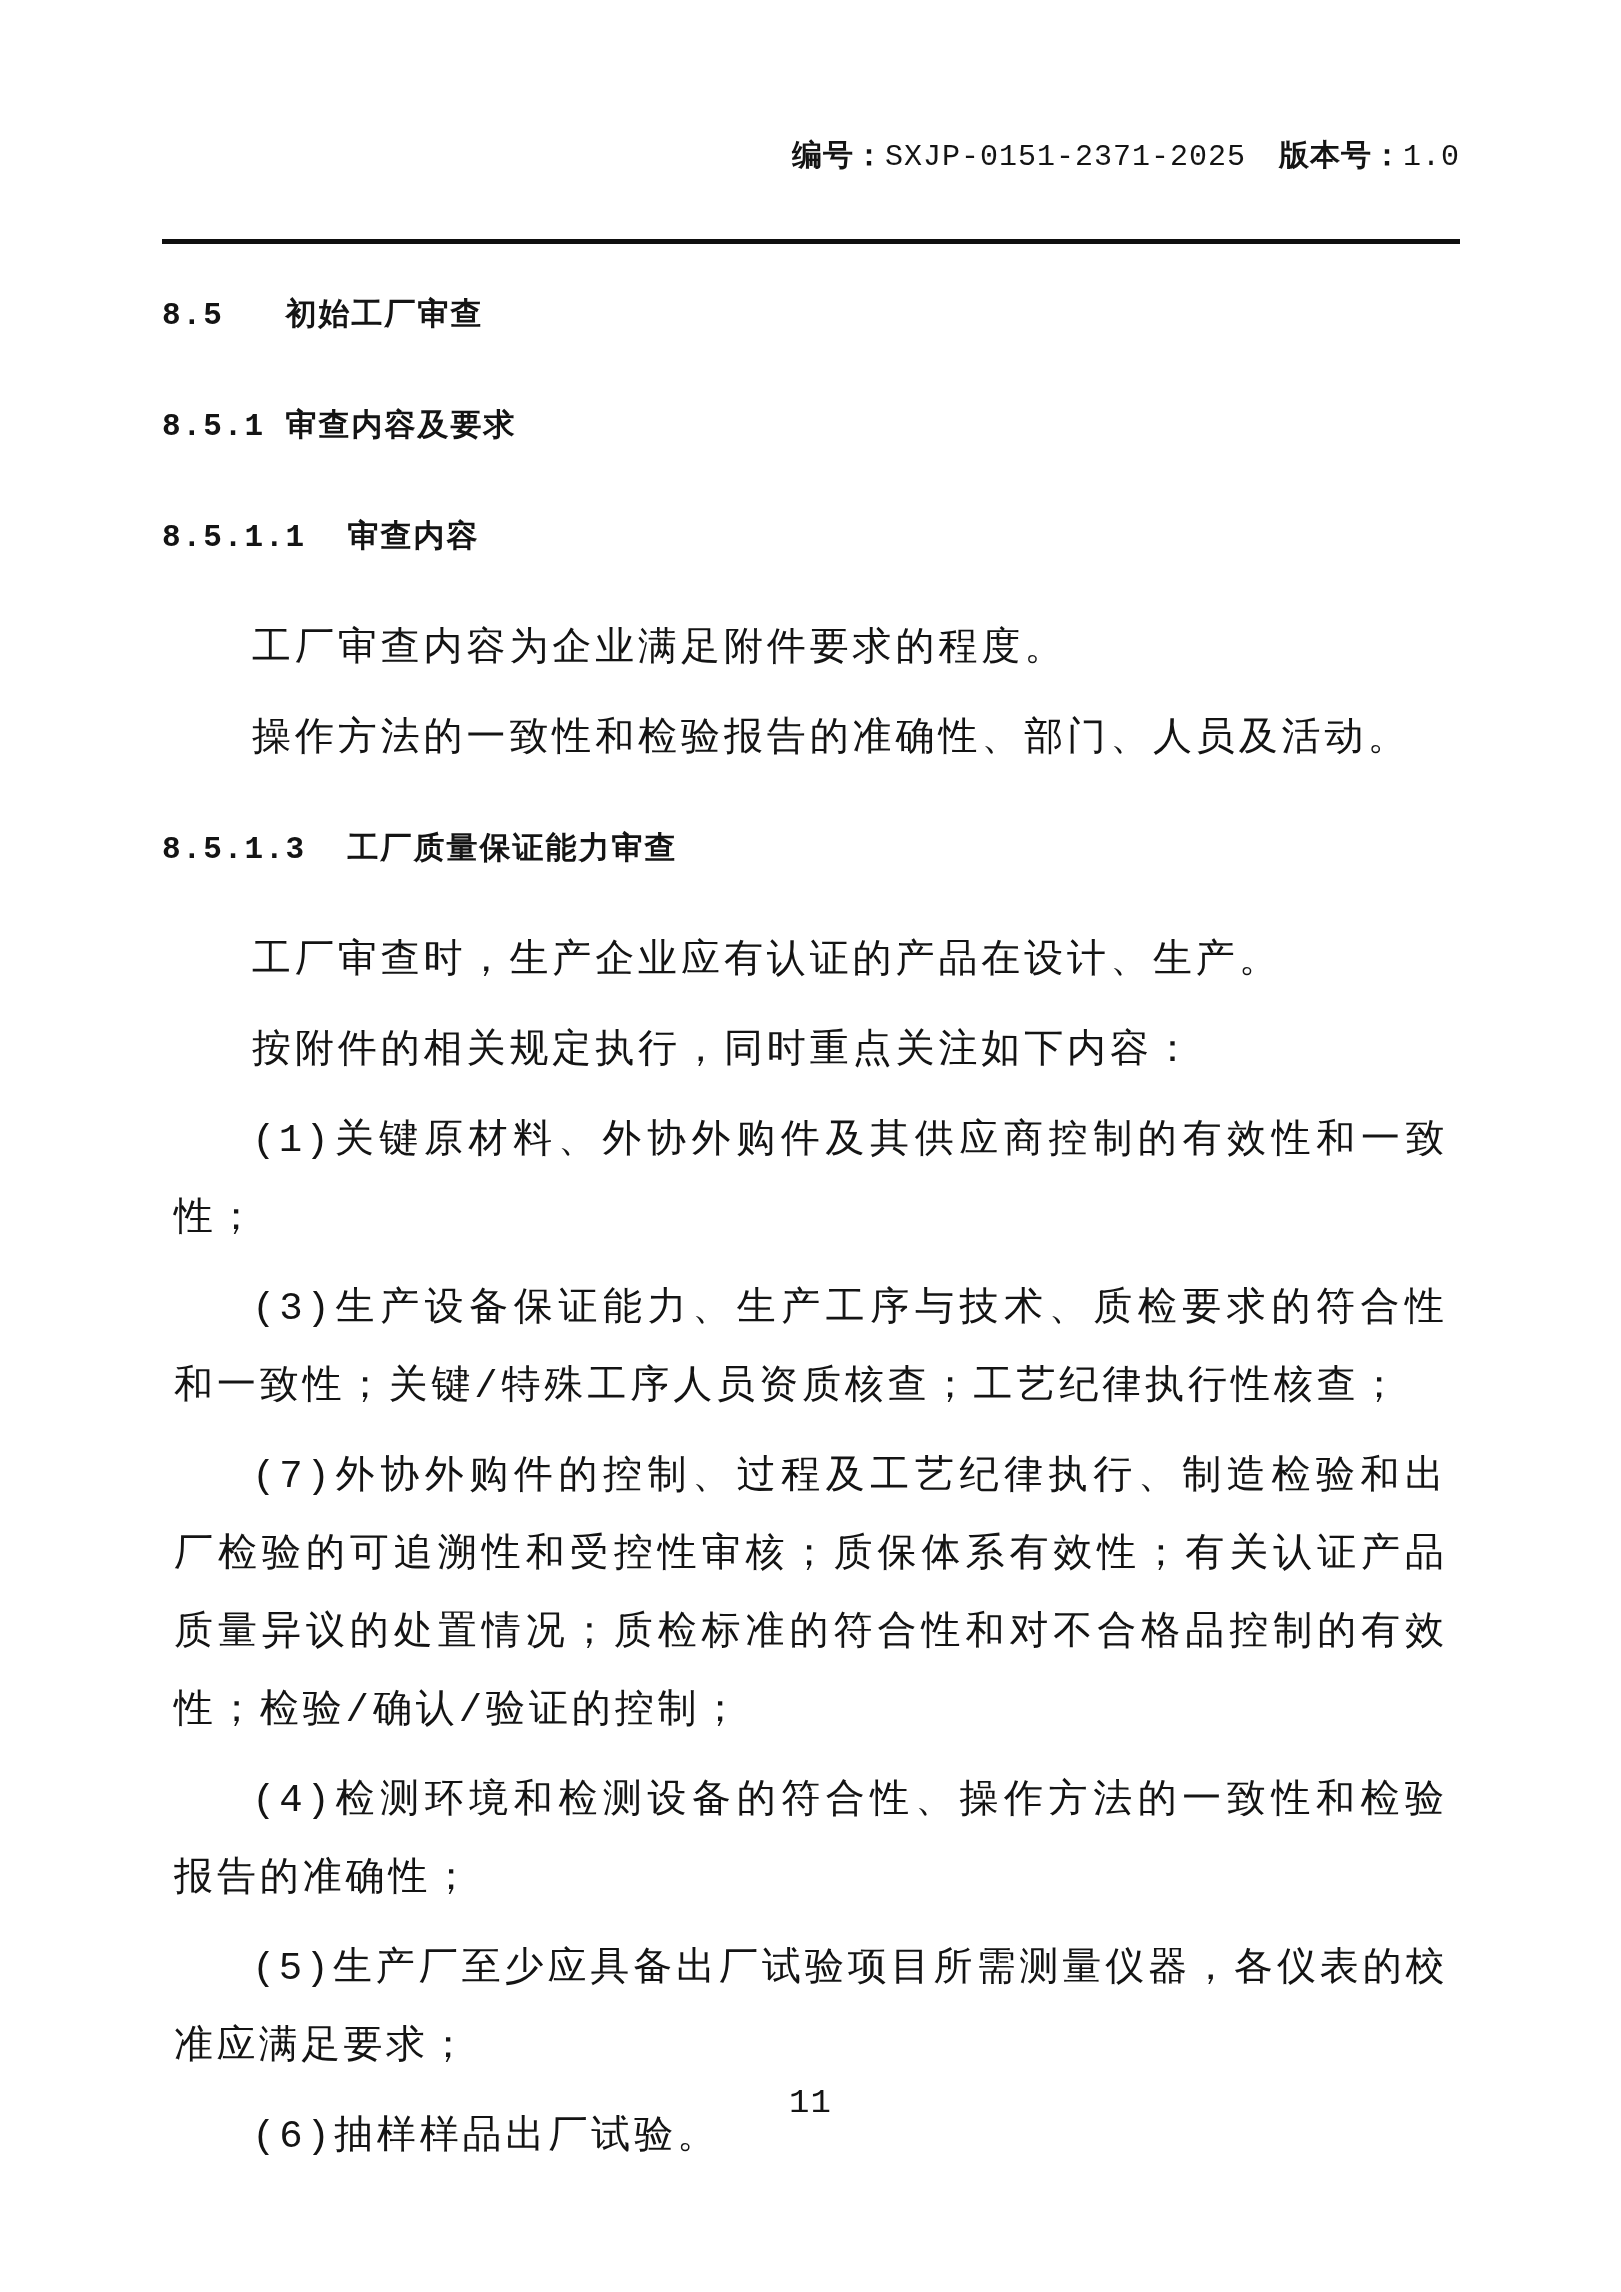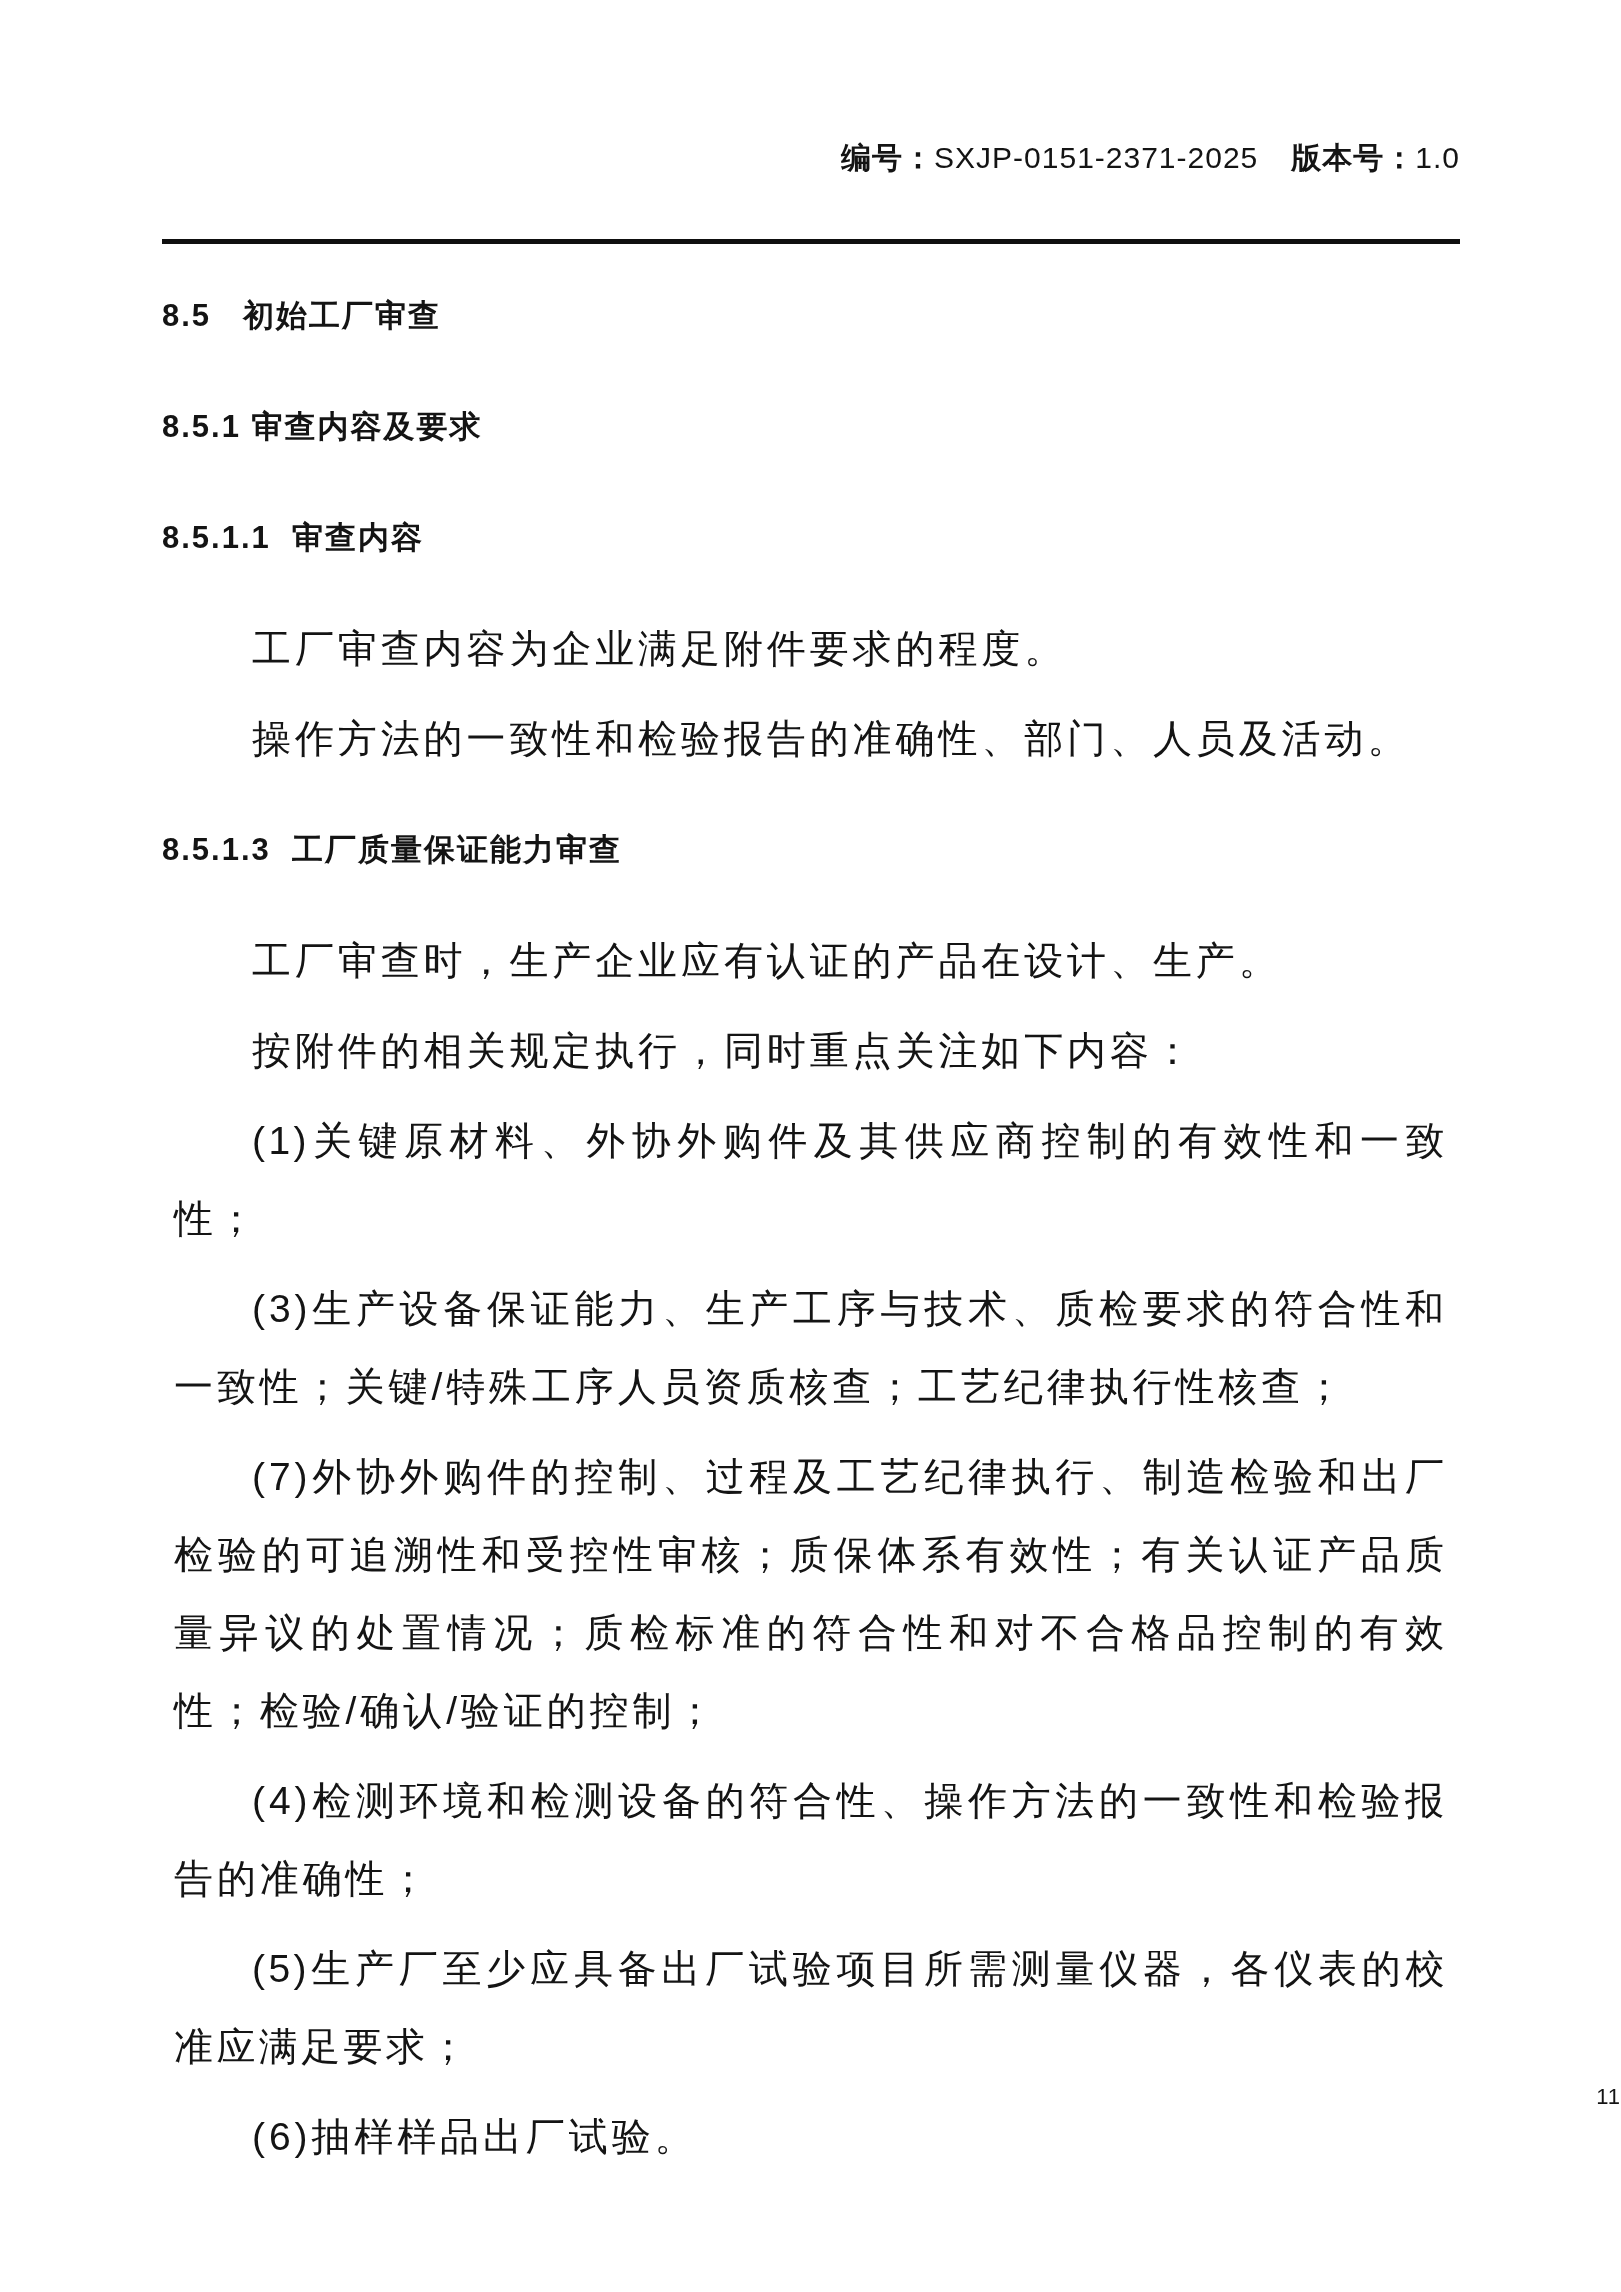--- a/index.html
+++ b/index.html
@@ -8,21 +8,21 @@
     background: #ffffff;
   }
   .page {
     position: relative;
     width: 1621px;
     height: 2249px;
     box-sizing: border-box;
     padding: 90px 161px 0 162px;
     background: #ffffff;
     color: #141414;
-    font-family: Liberation Sans, sans-serif;
+    font-family: Liberation Mono, monospace;
     overflow: hidden;
   }
   .doc-header {
     text-align: right;
     font-size: 30px;
     line-height: 45px;
     letter-spacing: 1px;
     padding-bottom: 13.7px;
     border-bottom: 5.9px solid #0f0f0f;
     white-space: pre-wrap;
@@ -51,22 +51,22 @@
     letter-spacing: 3.9px;
   }
   .para.tight {
     letter-spacing: 3.4px;
   }
   .page-footer {
     position: absolute;
     left: 0;
     right: 0;
     top: 2084px;
-    text-align: right;
-    font-size: 22px;
+    text-align: center;
+    font-size: 34px;
     letter-spacing: 1px;
   }
 </style>
 </head>
 <body>
 
 <div class="page">
 
   <div class="doc-header">
     <span class="lbl">编号：</span><span>SXJP-0151-2371-2025</span><span class="gap"></span><span class="lbl">版本号：</span><span>1.0</span>

